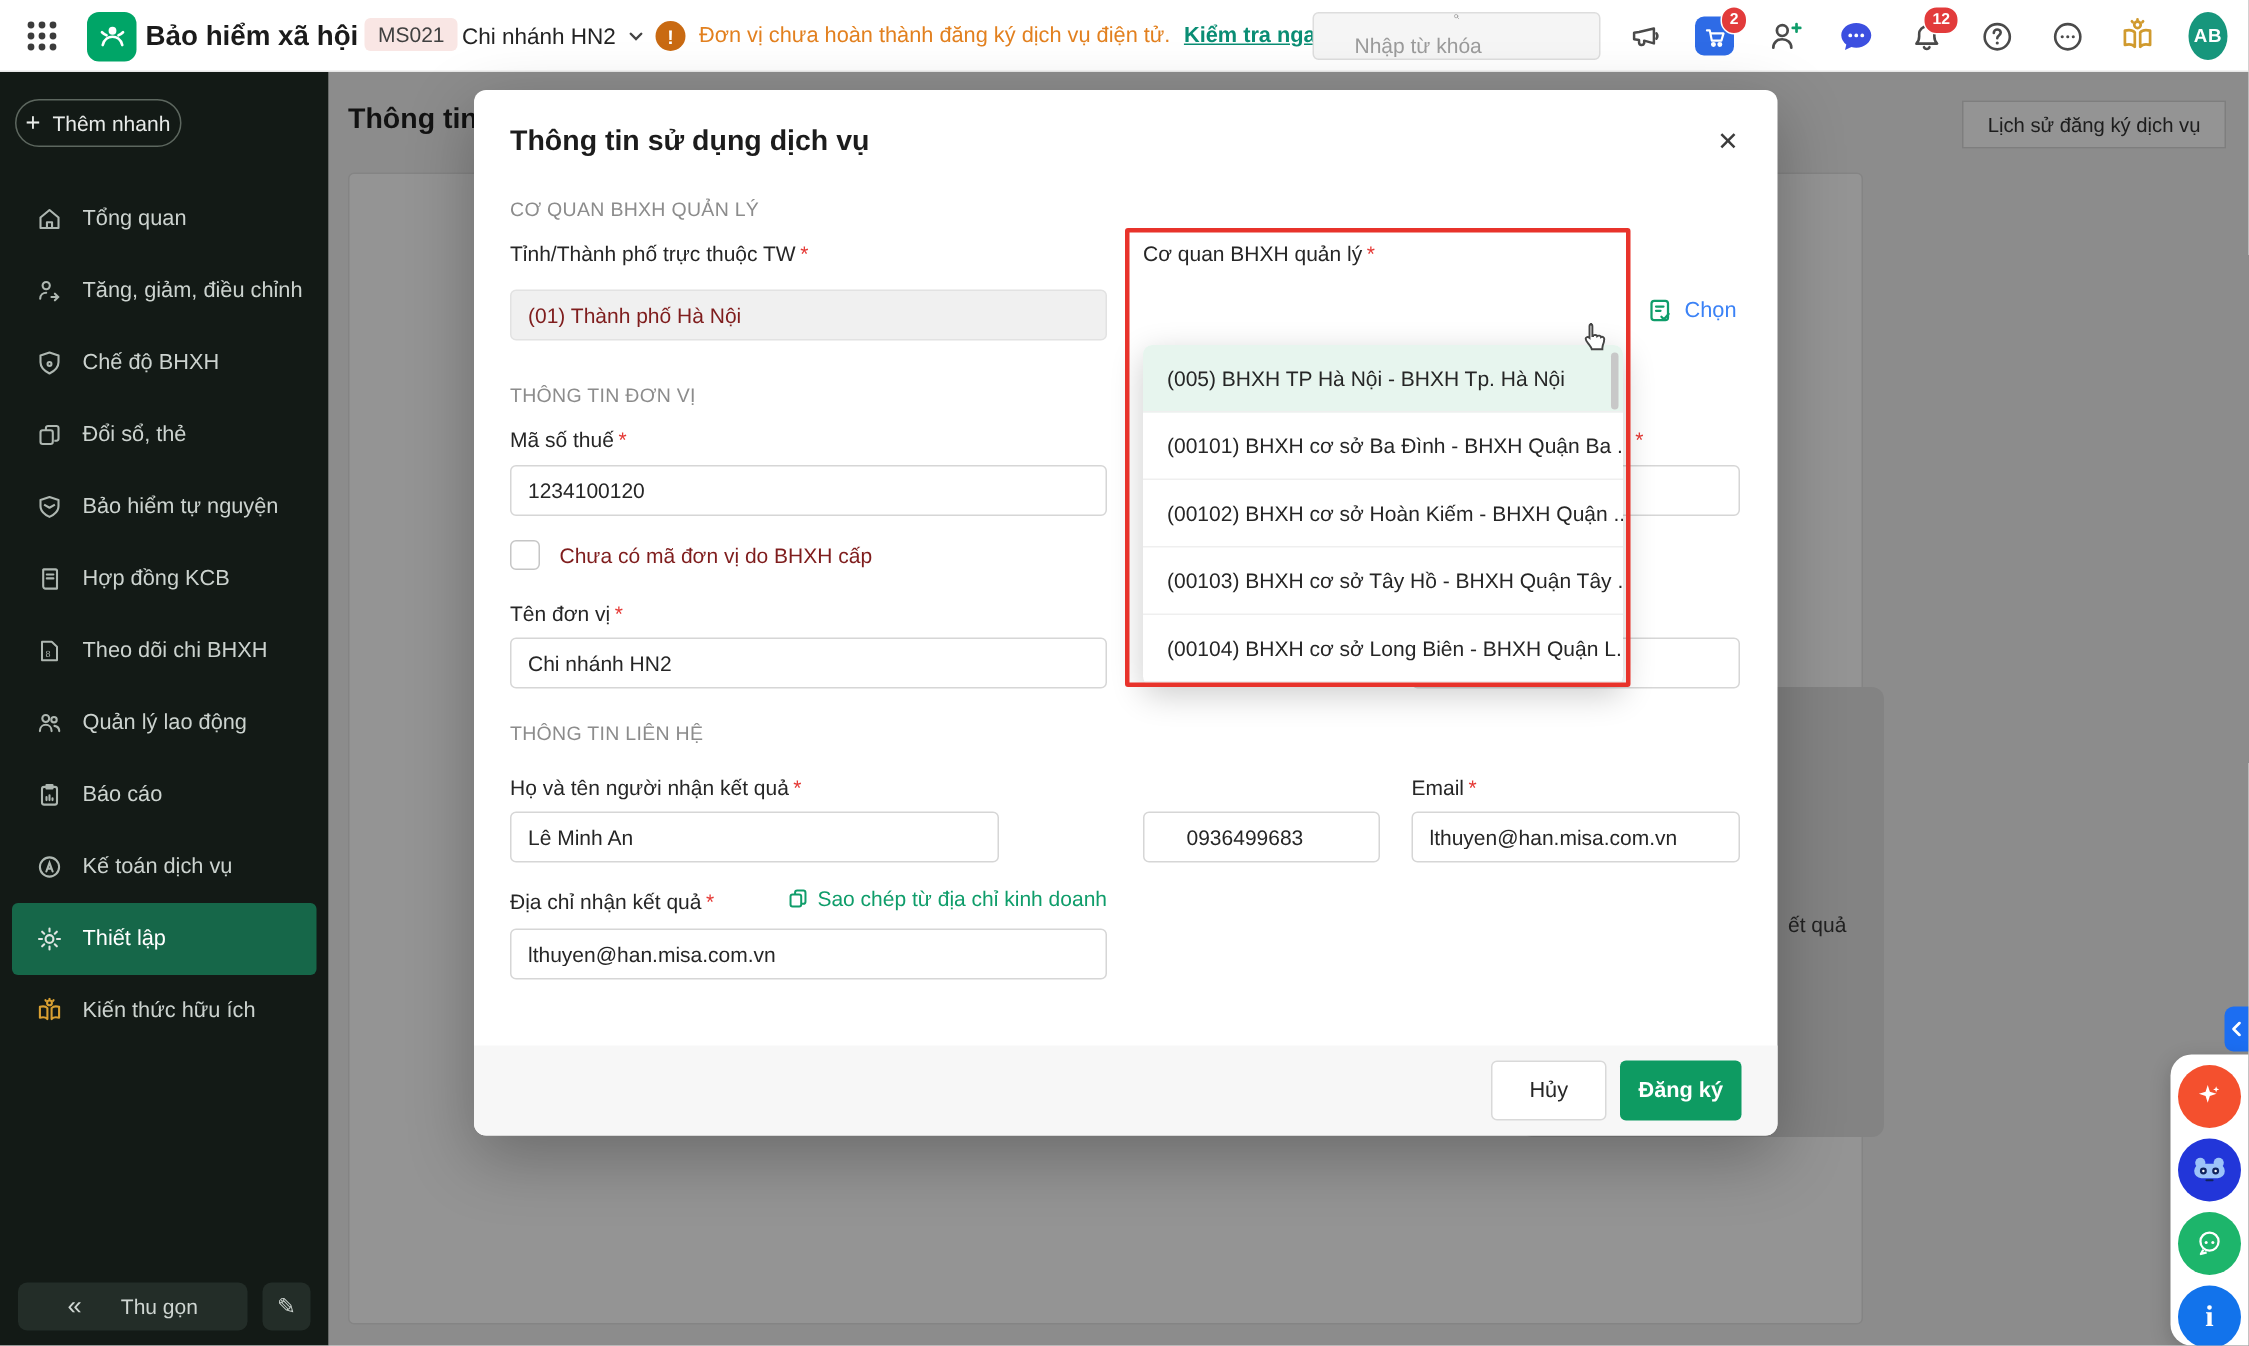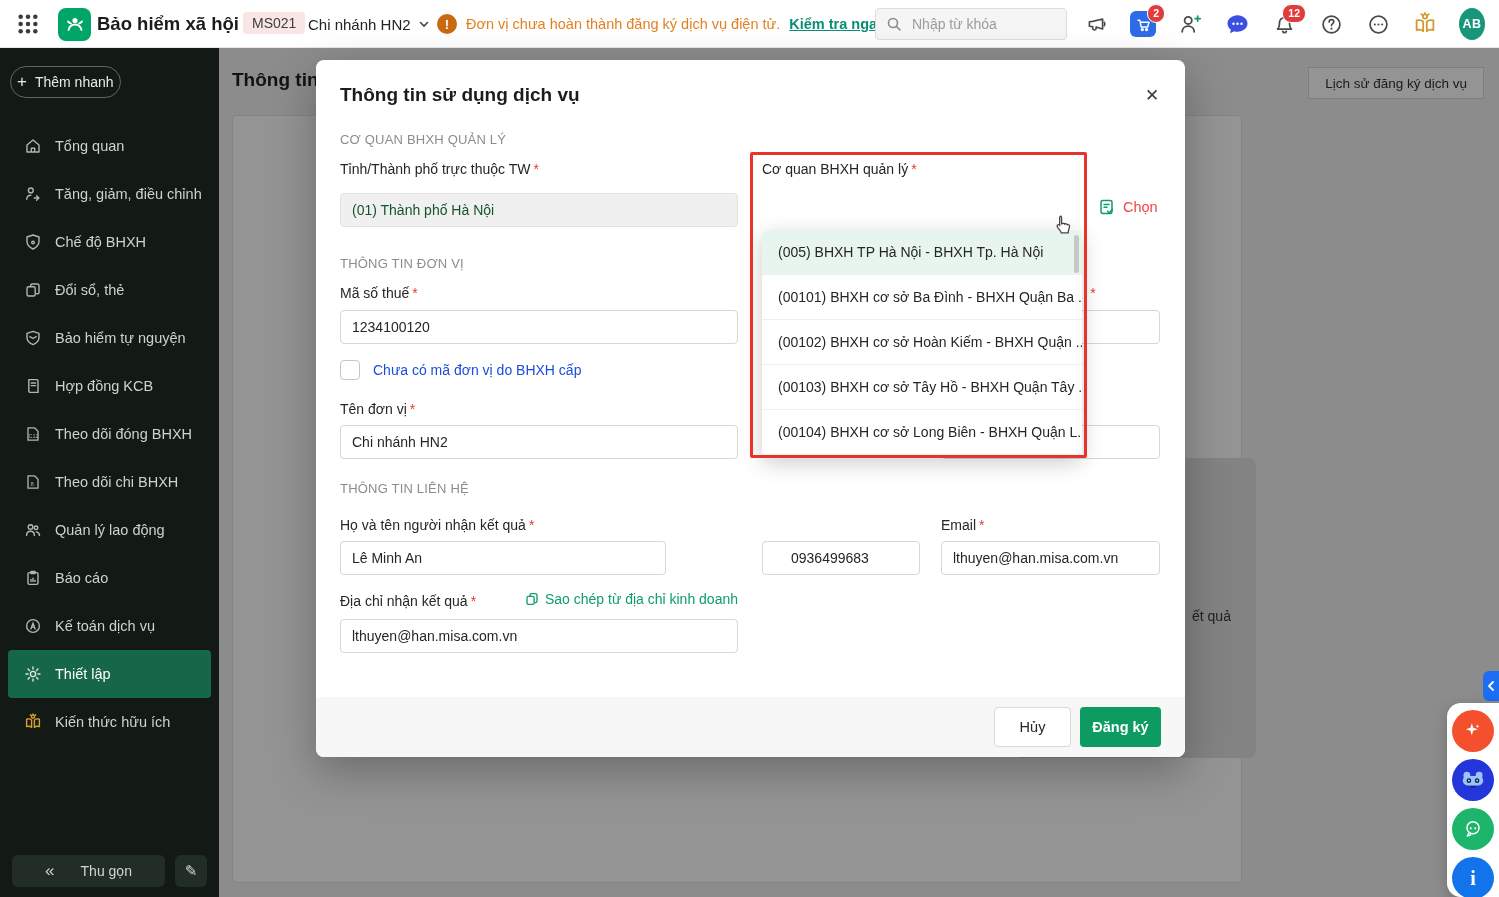--- a/index.html
+++ b/index.html
@@ -19,21 +19,21 @@
   .app-title { left:97px; font-size:18.5px; font-weight:700; color:#1b1b1b; }
   .ms-badge { left:243px; background:#f9e6e4; color:#404040; font-weight:400; font-size:14px;
               padding:3px 9px; border-radius:4px; top:12px; height:auto; }
   .branch { left:308px; font-size:15px; color:#232323; gap:7px; cursor:pointer; }
   .warn { left:437px; gap:9px; font-size:14.5px; }
   .warn-ic { width:20px; height:20px; border-radius:50%; background:#c96a12; color:#fff; font-weight:700;
              font-size:13px; display:flex; align-items:center; justify-content:center; }
   .warn-text { color:#e2801f; }
   .warn-link { color:#0a8d74; font-weight:700; text-decoration:underline; cursor:pointer; }
   .search { left:875px; top:8px; width:192px; height:32px; background:#f5f5f5; border:1px solid #ddd;
-            border-radius:4px; display:flex; align-items:center; padding:0 10px; gap:8px; }
+            border-radius:4px; display:flex; align-items:center; padding:0 10px; gap:8px;flex-direction:column; }
   .search input { border:none; outline:none; background:transparent; font-size:14px; width:140px;
                   font-family:inherit; color:#333; }
   .search input::placeholder { color:#9b9b9b; }
   .tb-icons { position:absolute; right:14px; top:0; height:48px; display:flex; align-items:center; gap:21px; }
   .tb-ic { position:relative; width:26px; height:26px; display:flex; align-items:center; justify-content:center; cursor:pointer; }
   .badge { position:absolute; top:-7px; right:-9px; background:#e23b3b; color:#fff; border-radius:9px;
            font-size:10.5px; line-height:1; padding:3px 5px; font-weight:700; border:1.5px solid #fff; }
   .cart-tile { width:26px; height:26px; border-radius:6px; background:#2e6be6; display:flex; align-items:center; justify-content:center; }
   .avatar { width:32px; height:32px; border-radius:50%; background:#17967c; color:#fff; font-size:12.5px;
             font-weight:700; display:flex; align-items:center; justify-content:center; letter-spacing:.5px; }
@@ -69,38 +69,38 @@
   .modal { position:absolute; left:316px; top:60px; width:869px; height:697px; background:#fff;
            border-radius:8px; z-index:50; box-shadow:0 14px 44px rgba(0,0,0,.28); }
   .m-title { position:absolute; left:24px; top:24px; font-size:19px; font-weight:700; color:#1c1c1c; }
   .m-close { position:absolute; right:21px; top:23px; width:24px; height:24px; display:flex; align-items:center;
              justify-content:center; cursor:pointer; }
   .msec { position:absolute; font-size:13px; color:#8c8c8c; letter-spacing:.2px; }
   .flabel { position:absolute; font-size:14px; color:#262626; white-space:nowrap; }
   .req { color:#e53935; margin-left:3px; }
   .inp { position:absolute; height:34px; border:1px solid #d6d6d6; border-radius:4px; font-size:14px;
          color:#262626; padding:0 11px; background:#fff; font-family:inherit; outline:none; }
-  .inp.disabled { background:#f0f0f0; border-color:#e2e2e2; color:#14532d; }
+  .inp.disabled { background:#f0f0f0; border-color:#e2e2e2; color:#7f1d1d; }
   .combo { position:absolute; left:446px; top:133px; width:320px; height:34px; border:1.5px solid #0f9d6a;
            border-radius:4px; background:#fff; cursor:text; }
   .selval { position:absolute; left:9px; top:6px; background:#3f9cfd; color:#fff; font-size:14px;
             line-height:19px; padding:0 2px; white-space:nowrap; }
   .vdiv { position:absolute; right:36px; top:1px; bottom:1px; width:1px; background:#e0e0e0; }
   .combo-chev { position:absolute; right:9px; top:8px; cursor:pointer; }
   .choose-link { position:absolute; left:782px; top:138px; display:flex; align-items:center; gap:7px;
-                 color:#ef4444; font-size:14.5px; cursor:pointer; }
+                 color:#3b82f6; font-size:14.5px; cursor:pointer; }
   .dd { position:absolute; left:446px; top:170px; width:320px; height:227px; background:#fff;
         border-radius:6px; box-shadow:0 6px 22px rgba(0,0,0,.20); overflow:hidden; z-index:5; }
   .dd-item { height:45px; line-height:45px; padding:0 16px; font-size:14px; color:#262626;
              border-bottom:1px solid #efefef; white-space:nowrap; overflow:hidden; cursor:pointer; }
   .dd-item.sel { background:#e7f5ee; }
   .dd-thumb { position:absolute; right:3px; top:5px; width:5px; height:38px; background:#c8c8c8; border-radius:3px; }
   .chk { position:absolute; left:24px; top:300px; width:20px; height:20px; border:1.6px solid #c6c6c6;
          border-radius:4px; background:#fff; cursor:pointer; }
-  .chk-label { position:absolute; left:57px; top:302px; font-size:14px; color:#1d4ed8; }
+  .chk-label { position:absolute; left:57px; top:302px; font-size:14px; color:#7f1d1d; }
   .copy-link { position:absolute; right:447px; top:531px; display:flex; align-items:center; gap:5px;
                color:#0f9d6a; font-size:14px; cursor:pointer; }
   .frag-label { position:absolute; left:768px; top:225px; font-size:14px; color:#262626; }
   .mfooter { position:absolute; left:0; right:0; bottom:0; height:60px; background:#f7f7f7;
              border-radius:0 0 8px 8px; }
   .btn-cancel { position:absolute; right:114px; top:10px; width:77px; height:40px; background:#fff;
                 border:1px solid #d9d9d9; border-radius:4px; font-size:14.5px; color:#262626;
                 font-family:inherit; cursor:pointer; }
   .btn-submit { position:absolute; right:24px; top:10px; width:81px; height:40px; background:#0e9b62;
                 border:none; border-radius:4px; font-size:14.5px; color:#fff; font-weight:600;
@@ -284,27 +284,20 @@
     <div class="sb-item">
       <svg width="18" height="18" viewBox="0 0 18 18" fill="none" stroke="#aeb7b1" stroke-width="1.4" stroke-linejoin="round" stroke-linecap="round">
           <path d="M5 2.6h8a1 1 0 011 1v11.8H6.4A1.6 1.6 0 014.8 13.8V2.8z"></path>
           <path d="M7.2 6h4.4M7.2 8.6h4.4"></path>
         </svg>
       <span>Hợp đồng KCB</span>
     </div>
     <div class="sb-item">
       <svg width="18" height="18" viewBox="0 0 18 18" fill="none" stroke="#aeb7b1" stroke-width="1.3" stroke-linejoin="round">
           <path d="M4 2.8h6.5l3.5 3.4v9H4z"></path>
-          <text x="4.6" y="12.6" font-size="5.4" fill="#aeb7b1" stroke="none" font-family="Liberation Sans,sans-serif">C12</text>
-        </svg>
-      <span>Theo dõi đóng BHXH</span>
-    </div>
-    <div class="sb-item">
-      <svg width="18" height="18" viewBox="0 0 18 18" fill="none" stroke="#aeb7b1" stroke-width="1.3" stroke-linejoin="round">
-          <path d="M4 2.8h6.5l3.5 3.4v9H4z"></path>
           <text x="6.4" y="12.8" font-size="6" fill="#aeb7b1" stroke="none" font-family="Liberation Sans,sans-serif">8</text>
         </svg>
       <span>Theo dõi chi BHXH</span>
     </div>
     <div class="sb-item">
       <svg width="18" height="18" viewBox="0 0 18 18" fill="none" stroke="#aeb7b1" stroke-width="1.4" stroke-linecap="round">
           <circle cx="6.5" cy="6" r="2.3"></circle>
           <circle cx="12" cy="6.8" r="1.8"></circle>
           <path d="M2.6 14.4c0-2.7 1.9-4.2 3.9-4.2s3.9 1.5 3.9 4.2"></path>
           <path d="M12.3 10.9c1.7.3 3.2 1.6 3.2 3.5"></path>

